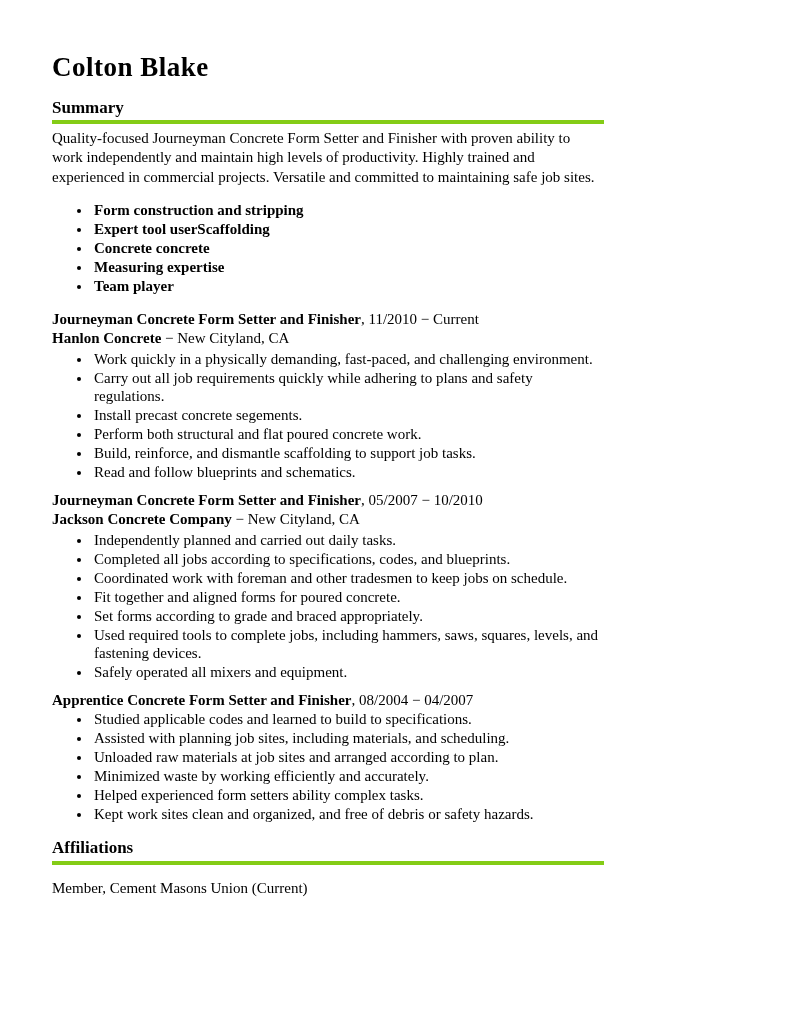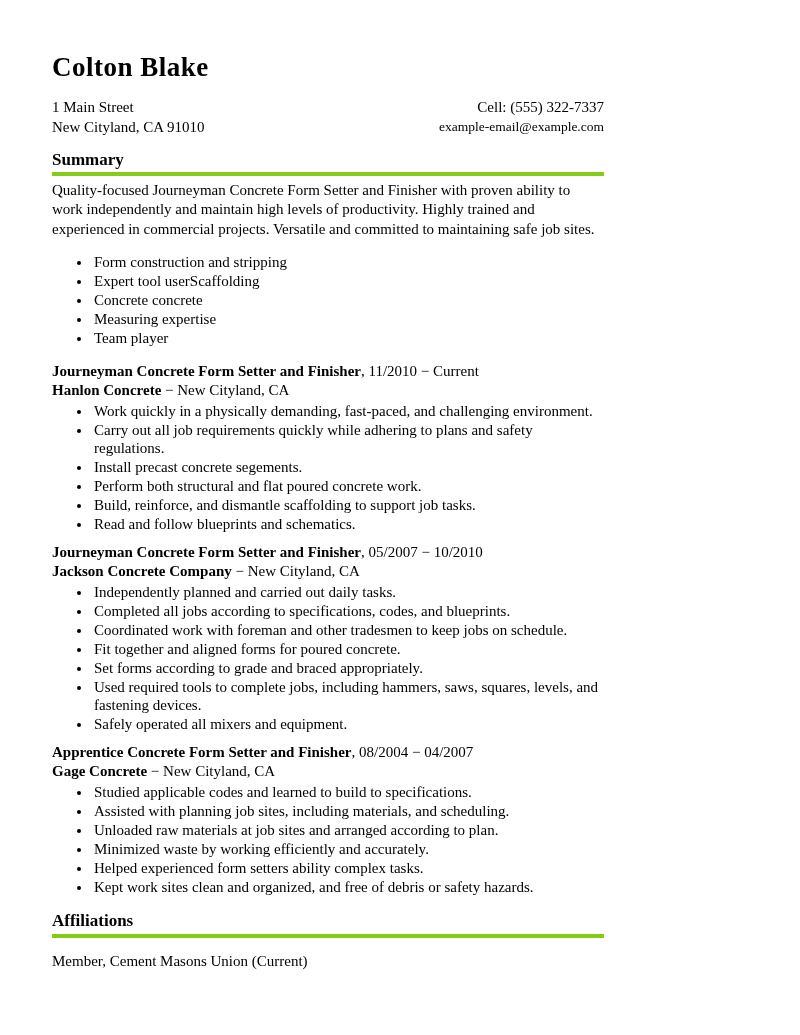--- a/index.html
+++ b/index.html
@@ -39,21 +39,21 @@
     border-bottom: 4px solid #84cc16;
     padding-bottom: 2px;
     margin-bottom: 5px;
   }
   section { margin-bottom: 14px; }
   .summary-text { margin-top: 2px; }
   .two-col {
     display: flex;
     margin-top: 2px;
   }
-  .two-col ul.col-left { width: 53%; }
+  .two-col ul.col-left { width: 53%; font-weight: bold; }
   .two-col ul.col-right { width: 47%; }
   ul {
     list-style: disc;
     padding-left: 40px;
   }
   ul li {
     padding-left: 2px;
     line-height: 18.5px;
     margin-bottom: 0.5px;
   }
@@ -63,30 +63,20 @@
   .bold { font-weight: bold; }
   .affiliations-text { margin-top: 14px; }
 </style>
 </head>
 <body>
 
 <div class="page">
 
   <header>
     <div class="name">Colton Blake</div>
-    <div class="contact-row">
-      <div class="contact-left">
-        <div>1 Main Street</div>
-        <div>New Cityland, CA 91010</div>
-      </div>
-      <div class="contact-right">
-        <div>Cell: (555) 322-7337</div>
-        <div class="email">example-email@example.com</div>
-      </div>
-    </div>
   </header>
 
   <section>
     <h2 class="section-heading">Summary</h2>
     <p class="summary-text">Quality-focused Journeyman Concrete Form Setter and Finisher with proven ability to work independently and maintain high levels of productivity. Highly trained and experienced in commercial projects. Versatile and committed to maintaining safe job sites.</p>
   </section>
 
   <section>
     <div class="two-col">
       <ul class="col-left">
@@ -135,24 +125,20 @@
         <li>Set forms according to grade and braced appropriately.</li>
         <li>Used required tools to complete jobs, including hammers, saws, squares, levels, and fastening devices.</li>
         <li>Safely operated all mixers and equipment.</li>
       </ul>
     </div>
 
     <div class="job">
       <div class="job-title-line">
         <span class="bold">Apprentice Concrete Form Setter and Finisher</span><span>, 08/2004 − 04/2007</span>
       </div>
-      <div class="company-line">
-        <span class="bold">Gage Concrete</span>
-        <span>− New Cityland, CA</span>
-      </div>
       <ul>
         <li>Studied applicable codes and learned to build to specifications.</li>
         <li>Assisted with planning job sites, including materials, and scheduling.</li>
         <li>Unloaded raw materials at job sites and arranged according to plan.</li>
         <li>Minimized waste by working efficiently and accurately.</li>
         <li>Helped experienced form setters ability complex tasks.</li>
         <li>Kept work sites clean and organized, and free of debris or safety hazards.</li>
       </ul>
     </div>
   </section>

